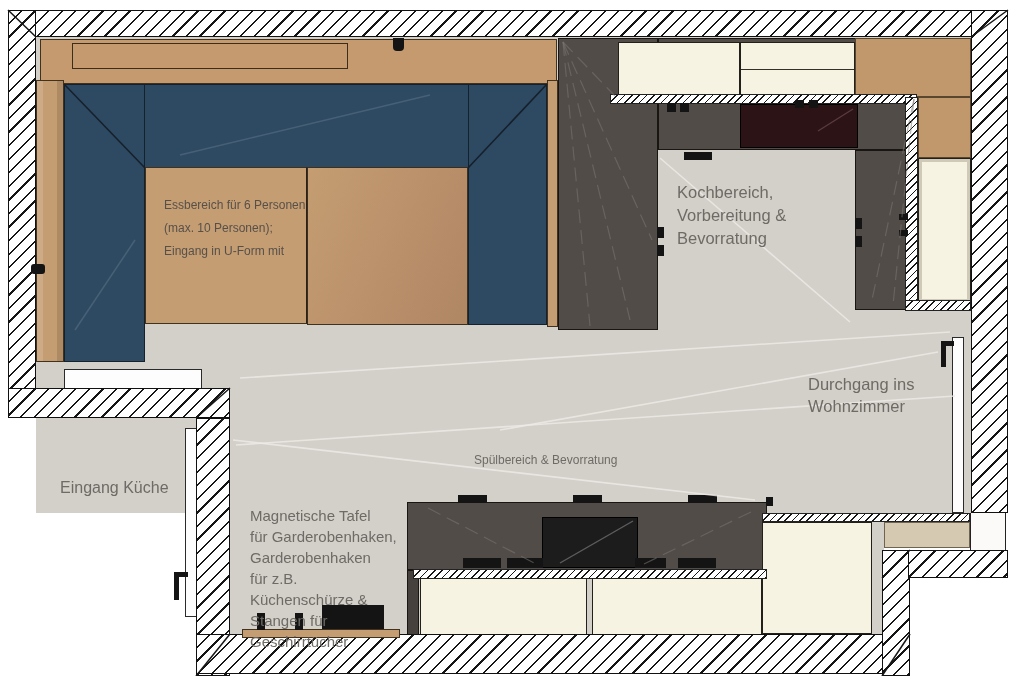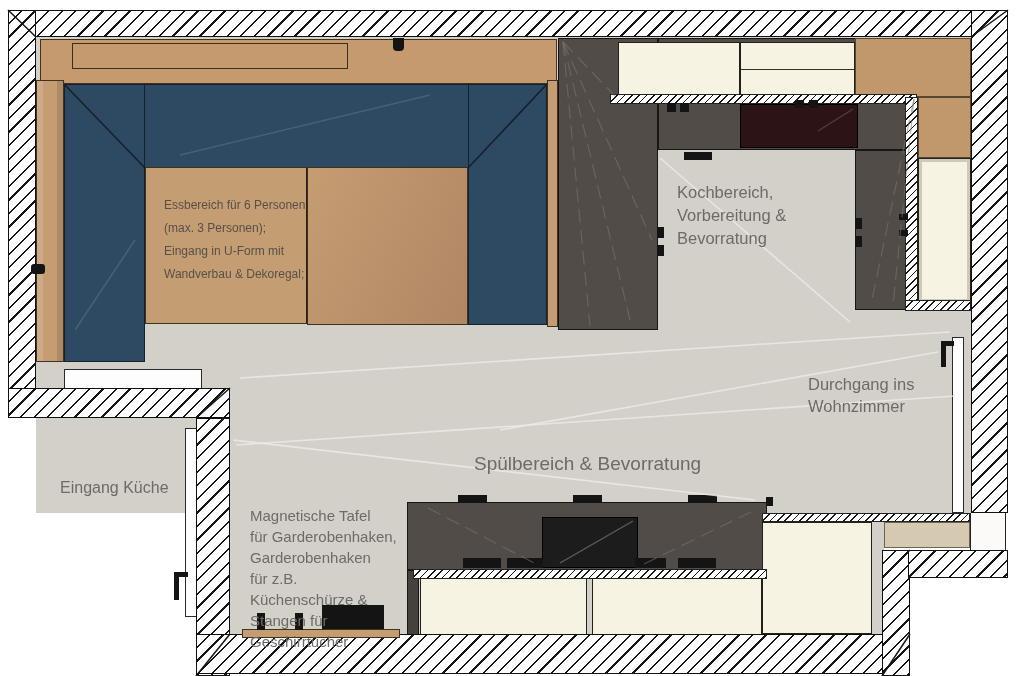--- a/index.html
+++ b/index.html
@@ -157,37 +157,36 @@
       <line x1="240" y1="378" x2="950" y2="332"></line>
       <line x1="236" y1="445" x2="955" y2="396"></line>
       <line x1="233" y1="440" x2="755" y2="500"></line>
       <line x1="500" y1="430" x2="938" y2="352"></line>
       <line x1="660" y1="158" x2="850" y2="322"></line>
     </g>
   </svg>
 
   <div class="label" style="left:152px;top:194px;font-size:12px;line-height:23px;color:var(--dining-label);margin-left:12px;">
     <span class="ln">Essbereich für 6 Personen</span>
-    <span class="ln">(max. 3 Personen);</span>
+    <span class="ln">(max. 10 Personen);</span>
     <span class="ln">Eingang in U-Form mit</span>
-    <span class="ln">Wandverbau &amp; Dekoregal;</span>
   </div>
 
   <div class="label" style="left:808px;top:373px;font-size:16.5px;line-height:22px;">
     <span class="ln">Durchgang ins</span>
     <span class="ln">Wohnzimmer</span>
   </div>
 
   <div class="label" style="left:677px;top:181px;font-size:16.5px;line-height:23px;">
     <span class="ln">Kochbereich,</span>
     <span class="ln">Vorbereitung &amp;</span>
     <span class="ln">Bevorratung</span>
   </div>
 
-  <div class="label" style="left:474px;top:453px;font-size:19px;">Spülbereich &amp; Bevorratung</div>
+  <div class="label" style="left:474px;top:453px;font-size:12px;">Spülbereich &amp; Bevorratung</div>
 
   <div class="label" style="left:60px;top:479px;font-size:16px;">Eingang Küche</div>
 
   <div class="label" style="left:250px;top:462px;font-size:15px;line-height:21px;margin-top:43px;">
     <span class="ln">Magnetische Tafel</span>
     <span class="ln">für Garderobenhaken,</span>
     <span class="ln">Garderobenhaken</span>
     <span class="ln">für z.B.</span>
     <span class="ln">Küchenschürze &amp;</span>
     <span class="ln">Stangen für</span>

